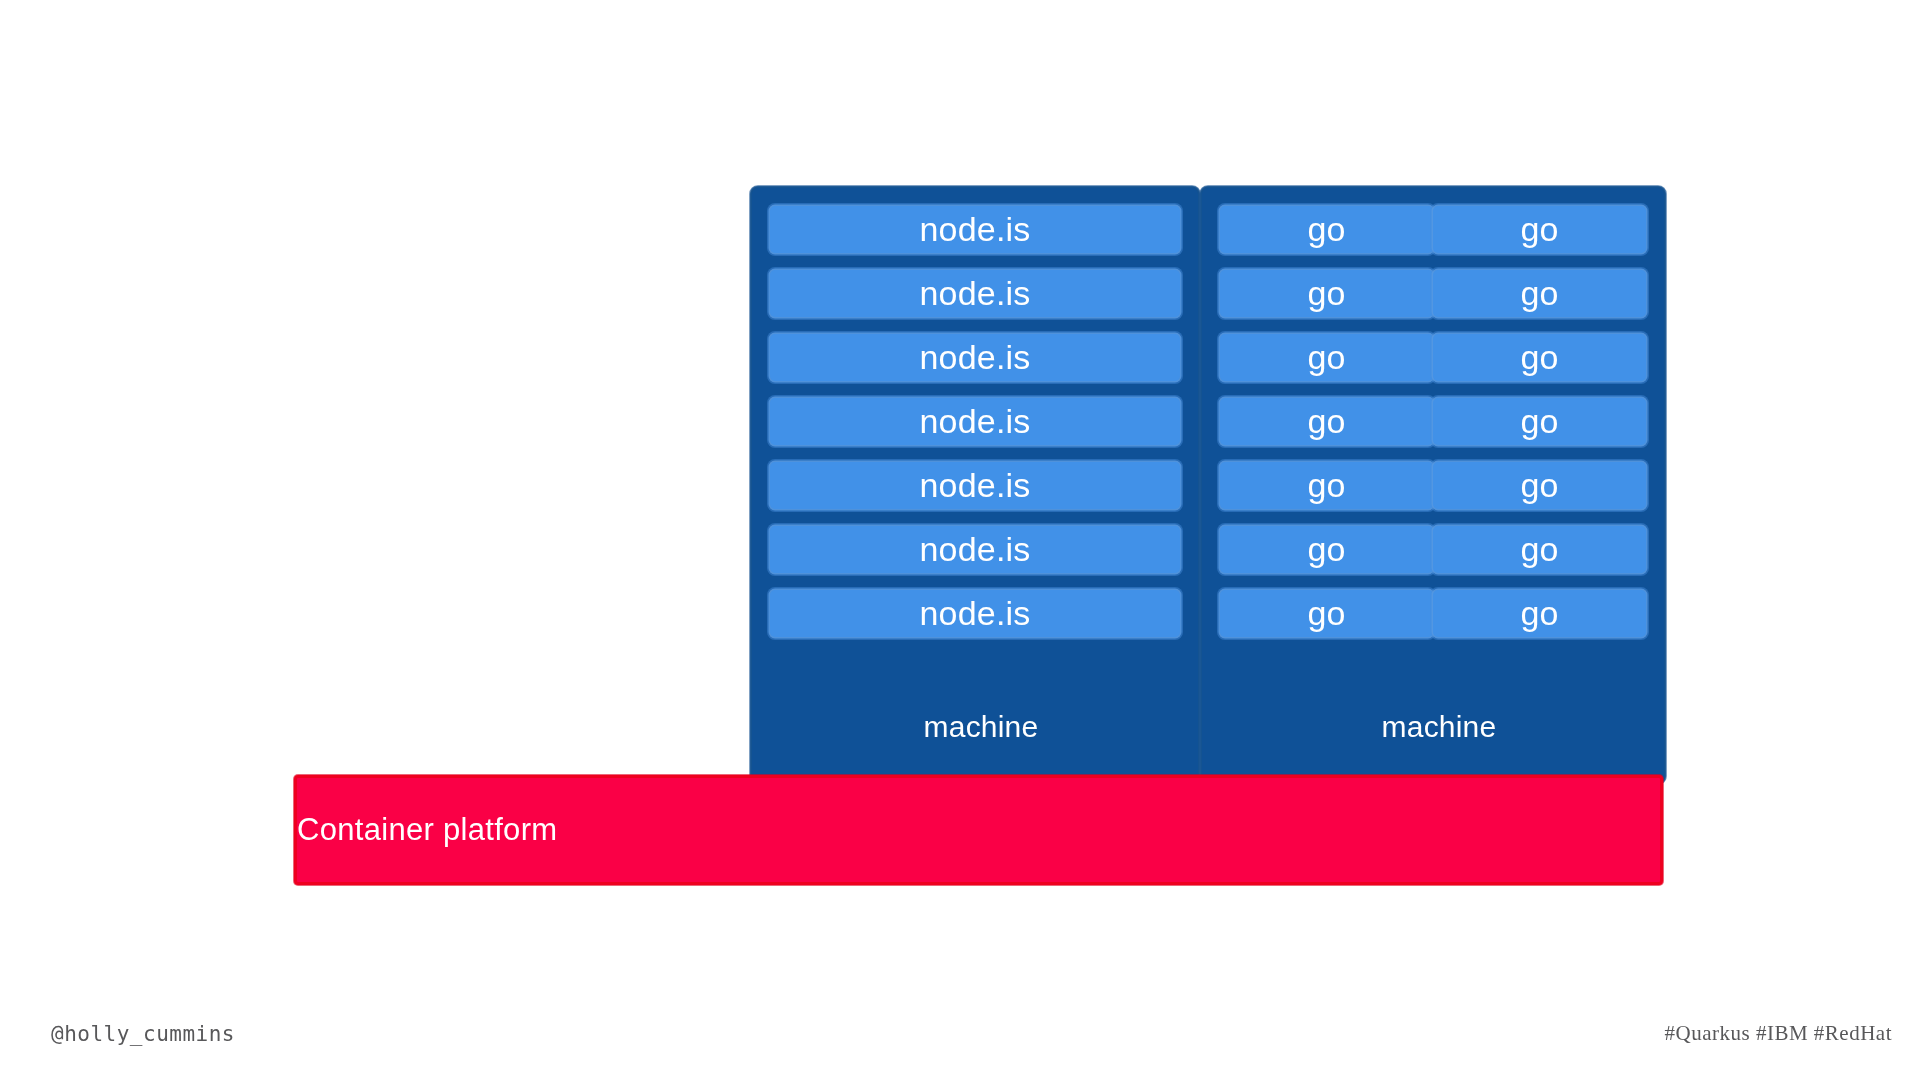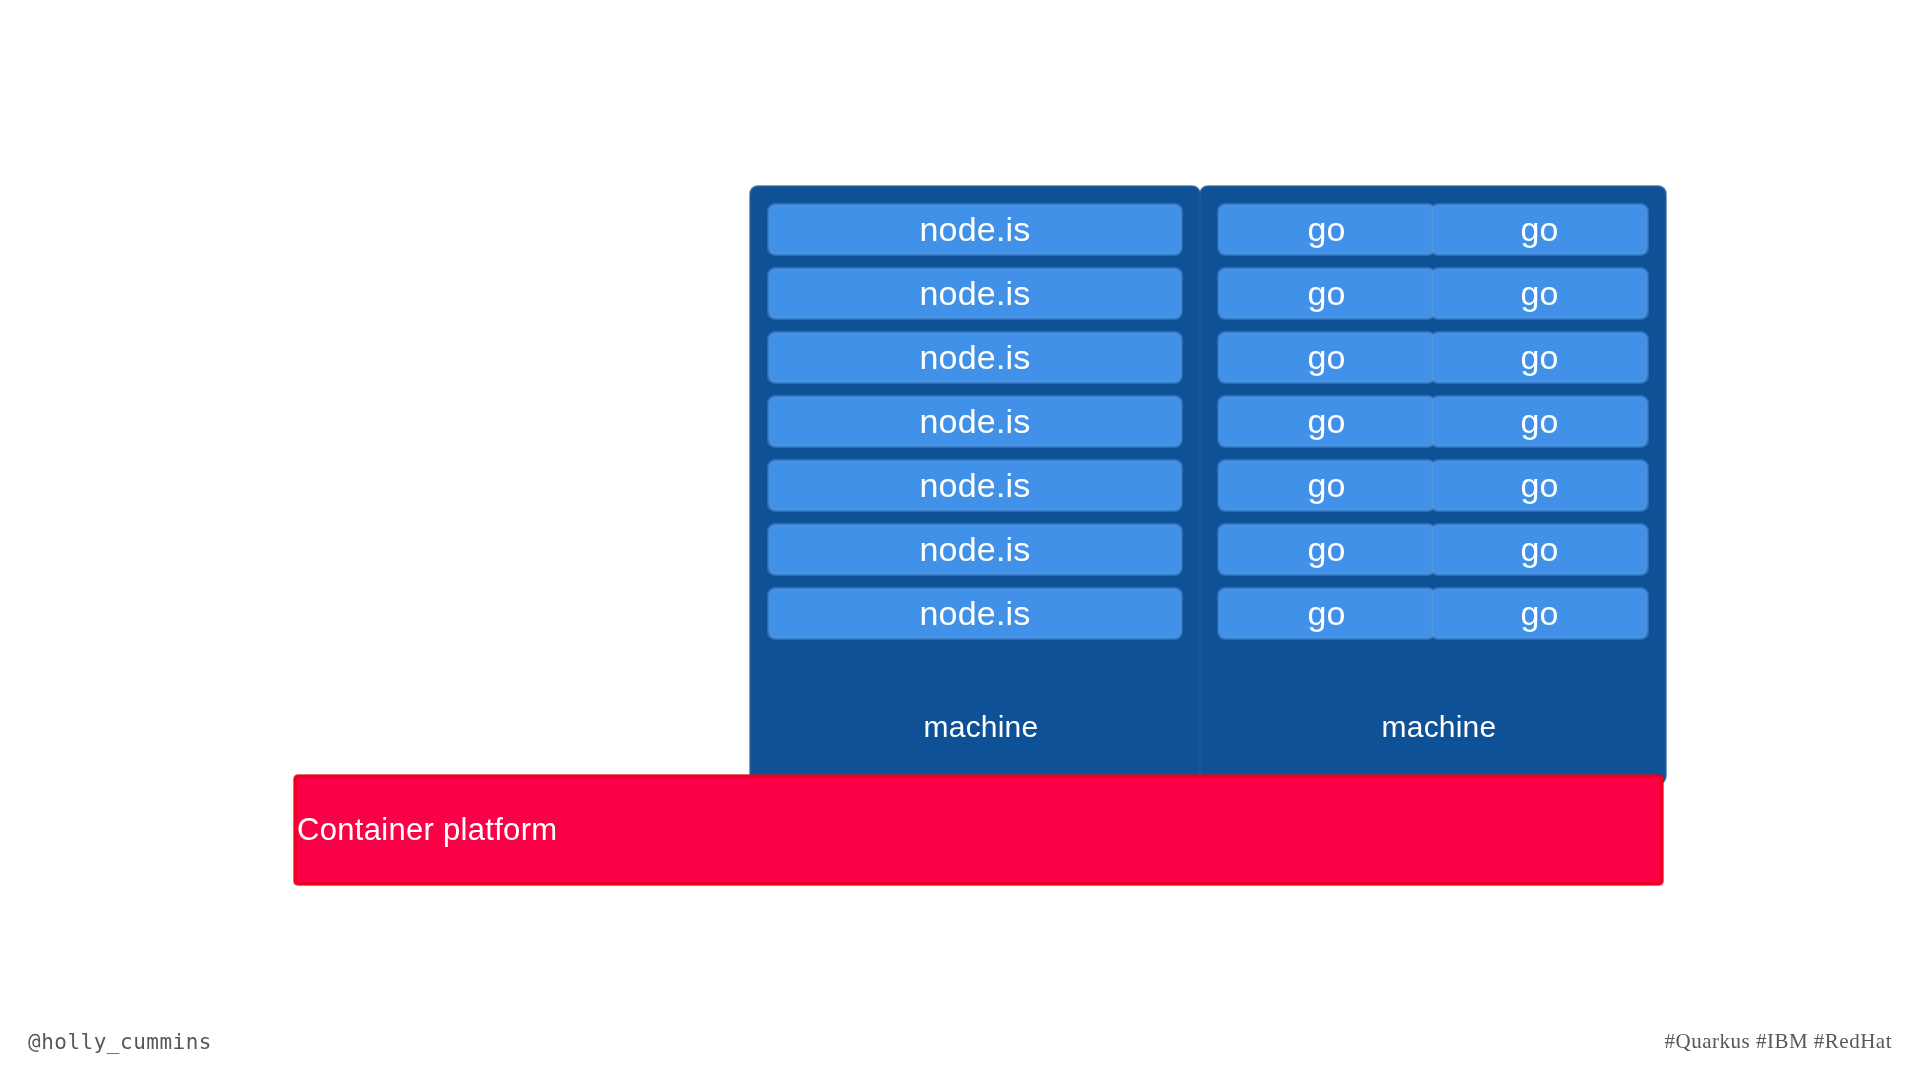--- a/index.html
+++ b/index.html
@@ -110,25 +110,26 @@
   #container-platform .platform-label {
     color: #ffffff;
     font-size: 31px;
     font-weight: 300;
     letter-spacing: .3px;
   }
 
   
   .footer-text {
     position: absolute;
-    bottom: 26px;
+    bottom: 34px;
     font-family: "DejaVu Sans Mono", "Liberation Mono", monospace;
     font-size: 21px;
     color: #58585a;
     letter-spacing: .5px;
+    margin-left: 23px;
   }
   #footer-handle  { left: 28px; }
   #footer-hashtags{ right: 28px; font-family: Liberation Serif, serif; }
 </style>
 </head>
 <body>
 
 <div id="slide">
 
   <div class="machine" id="machine-left">

